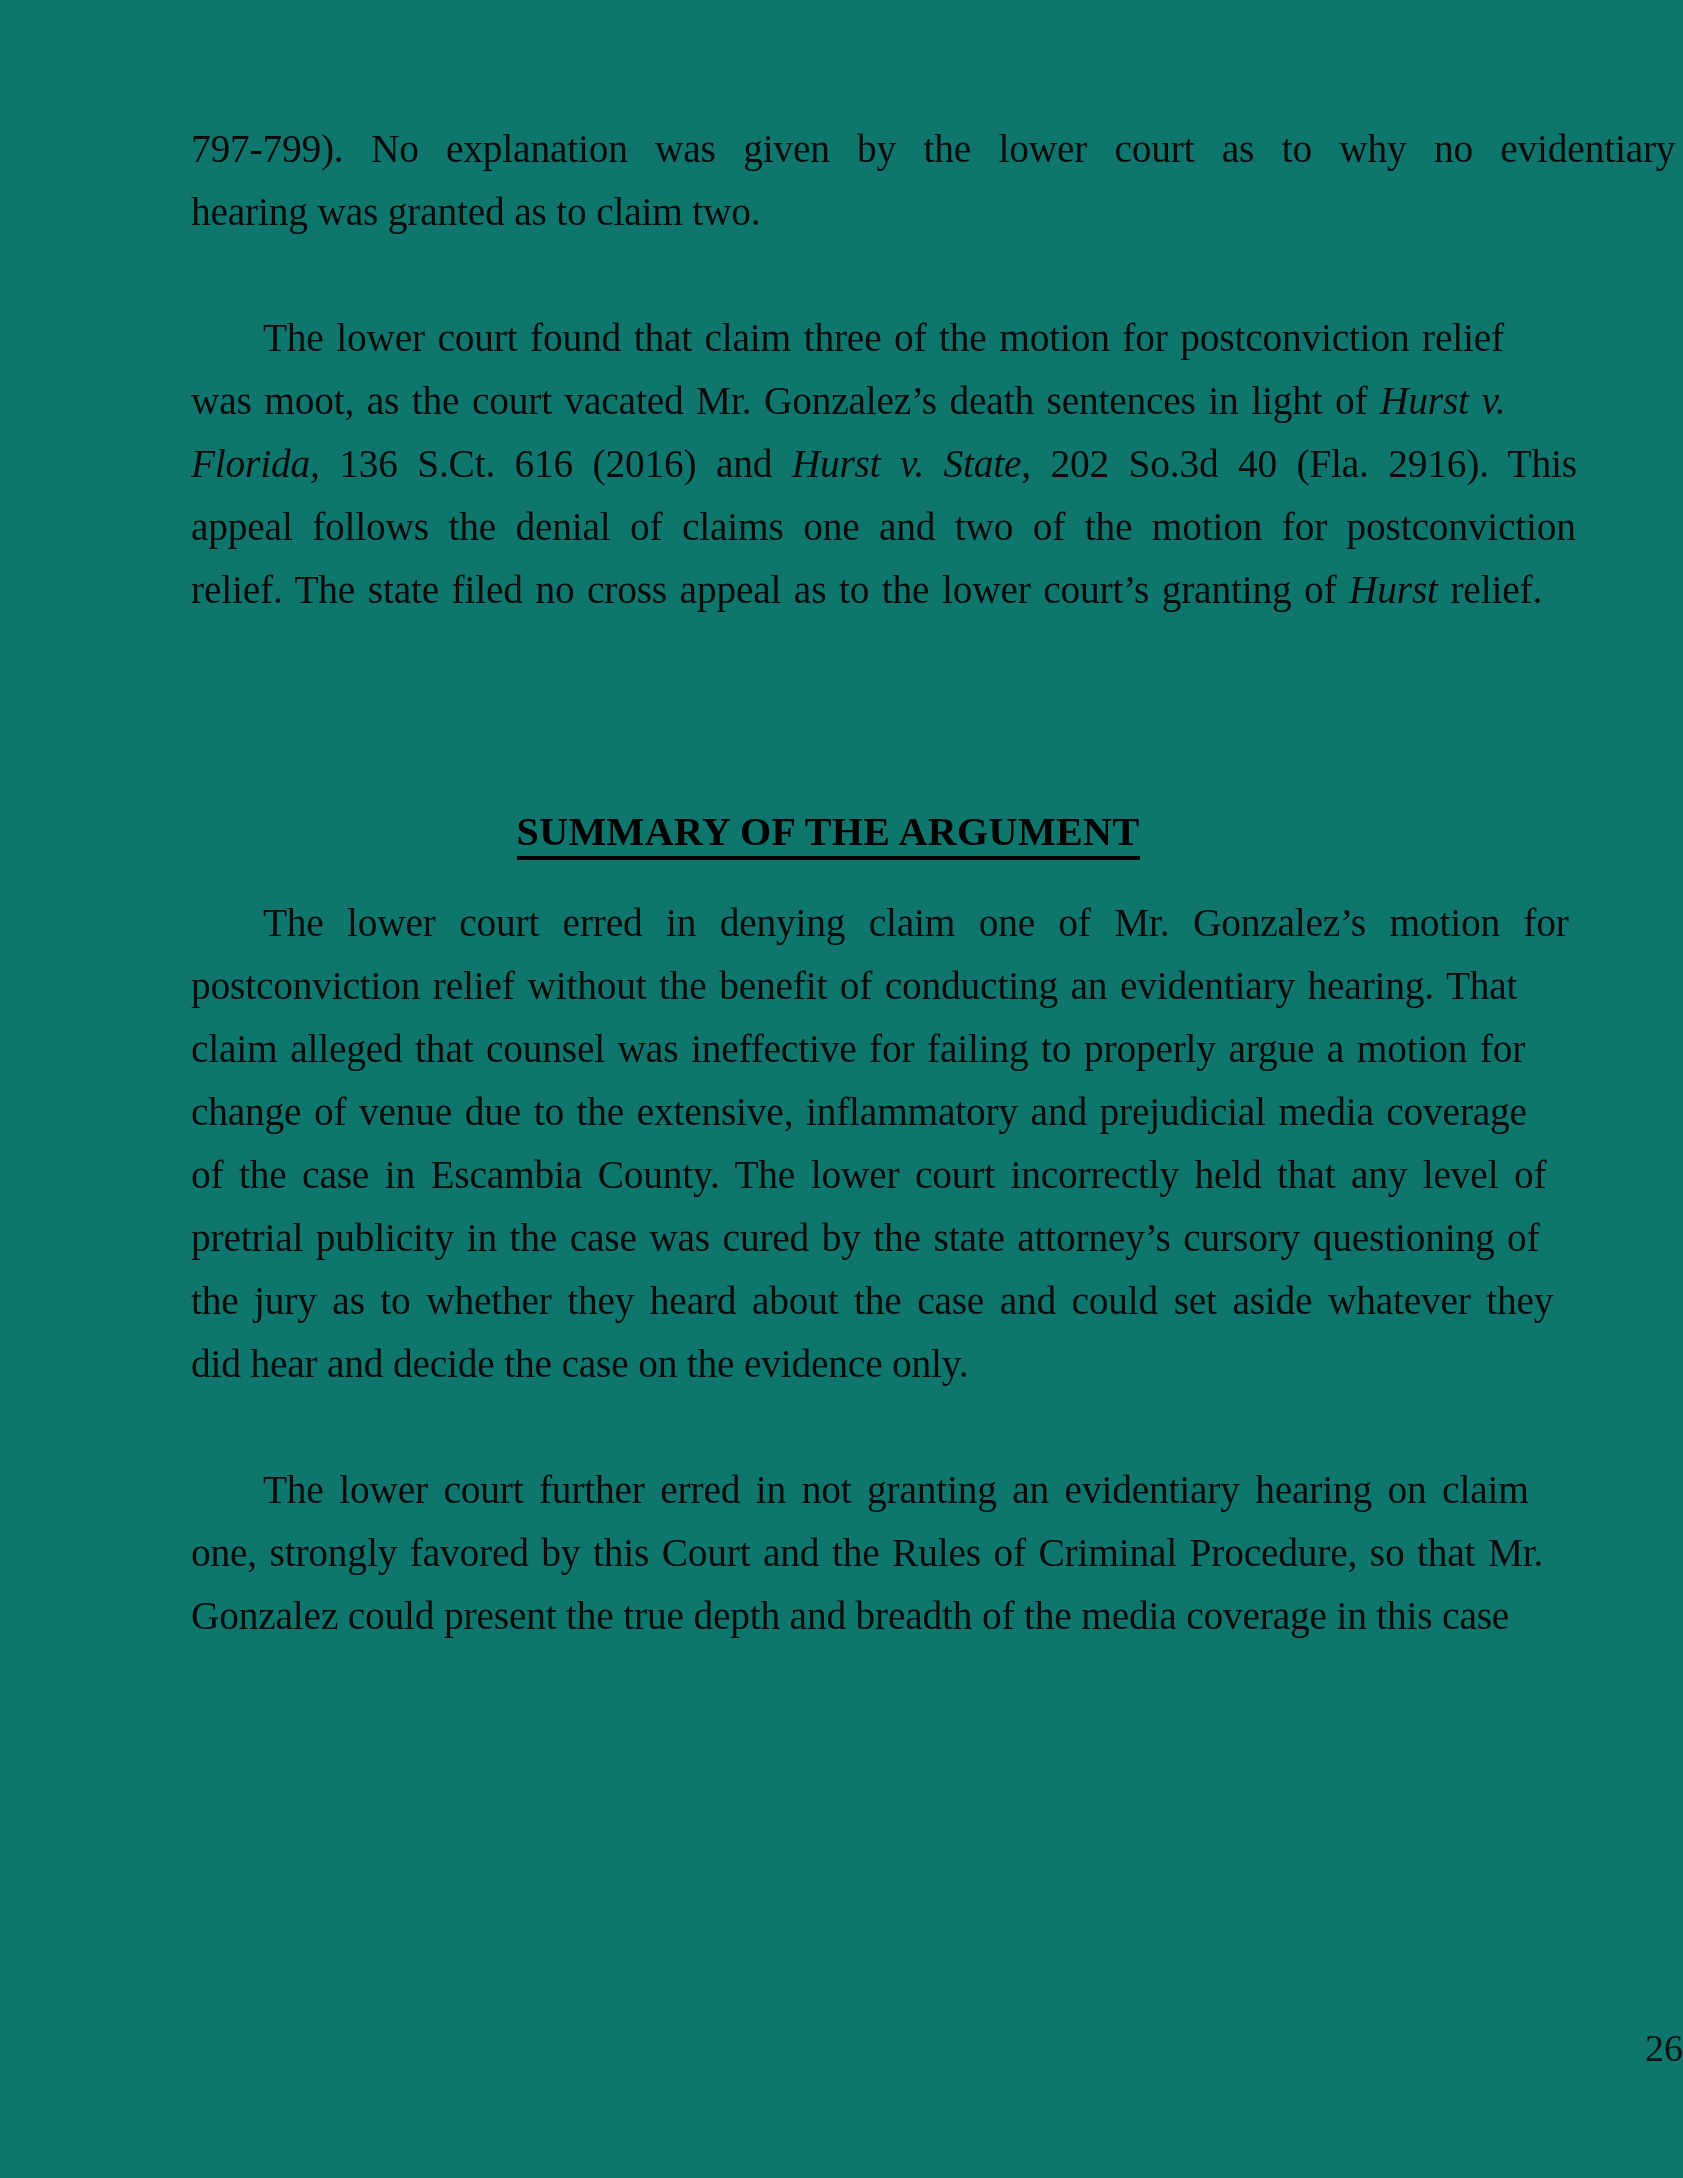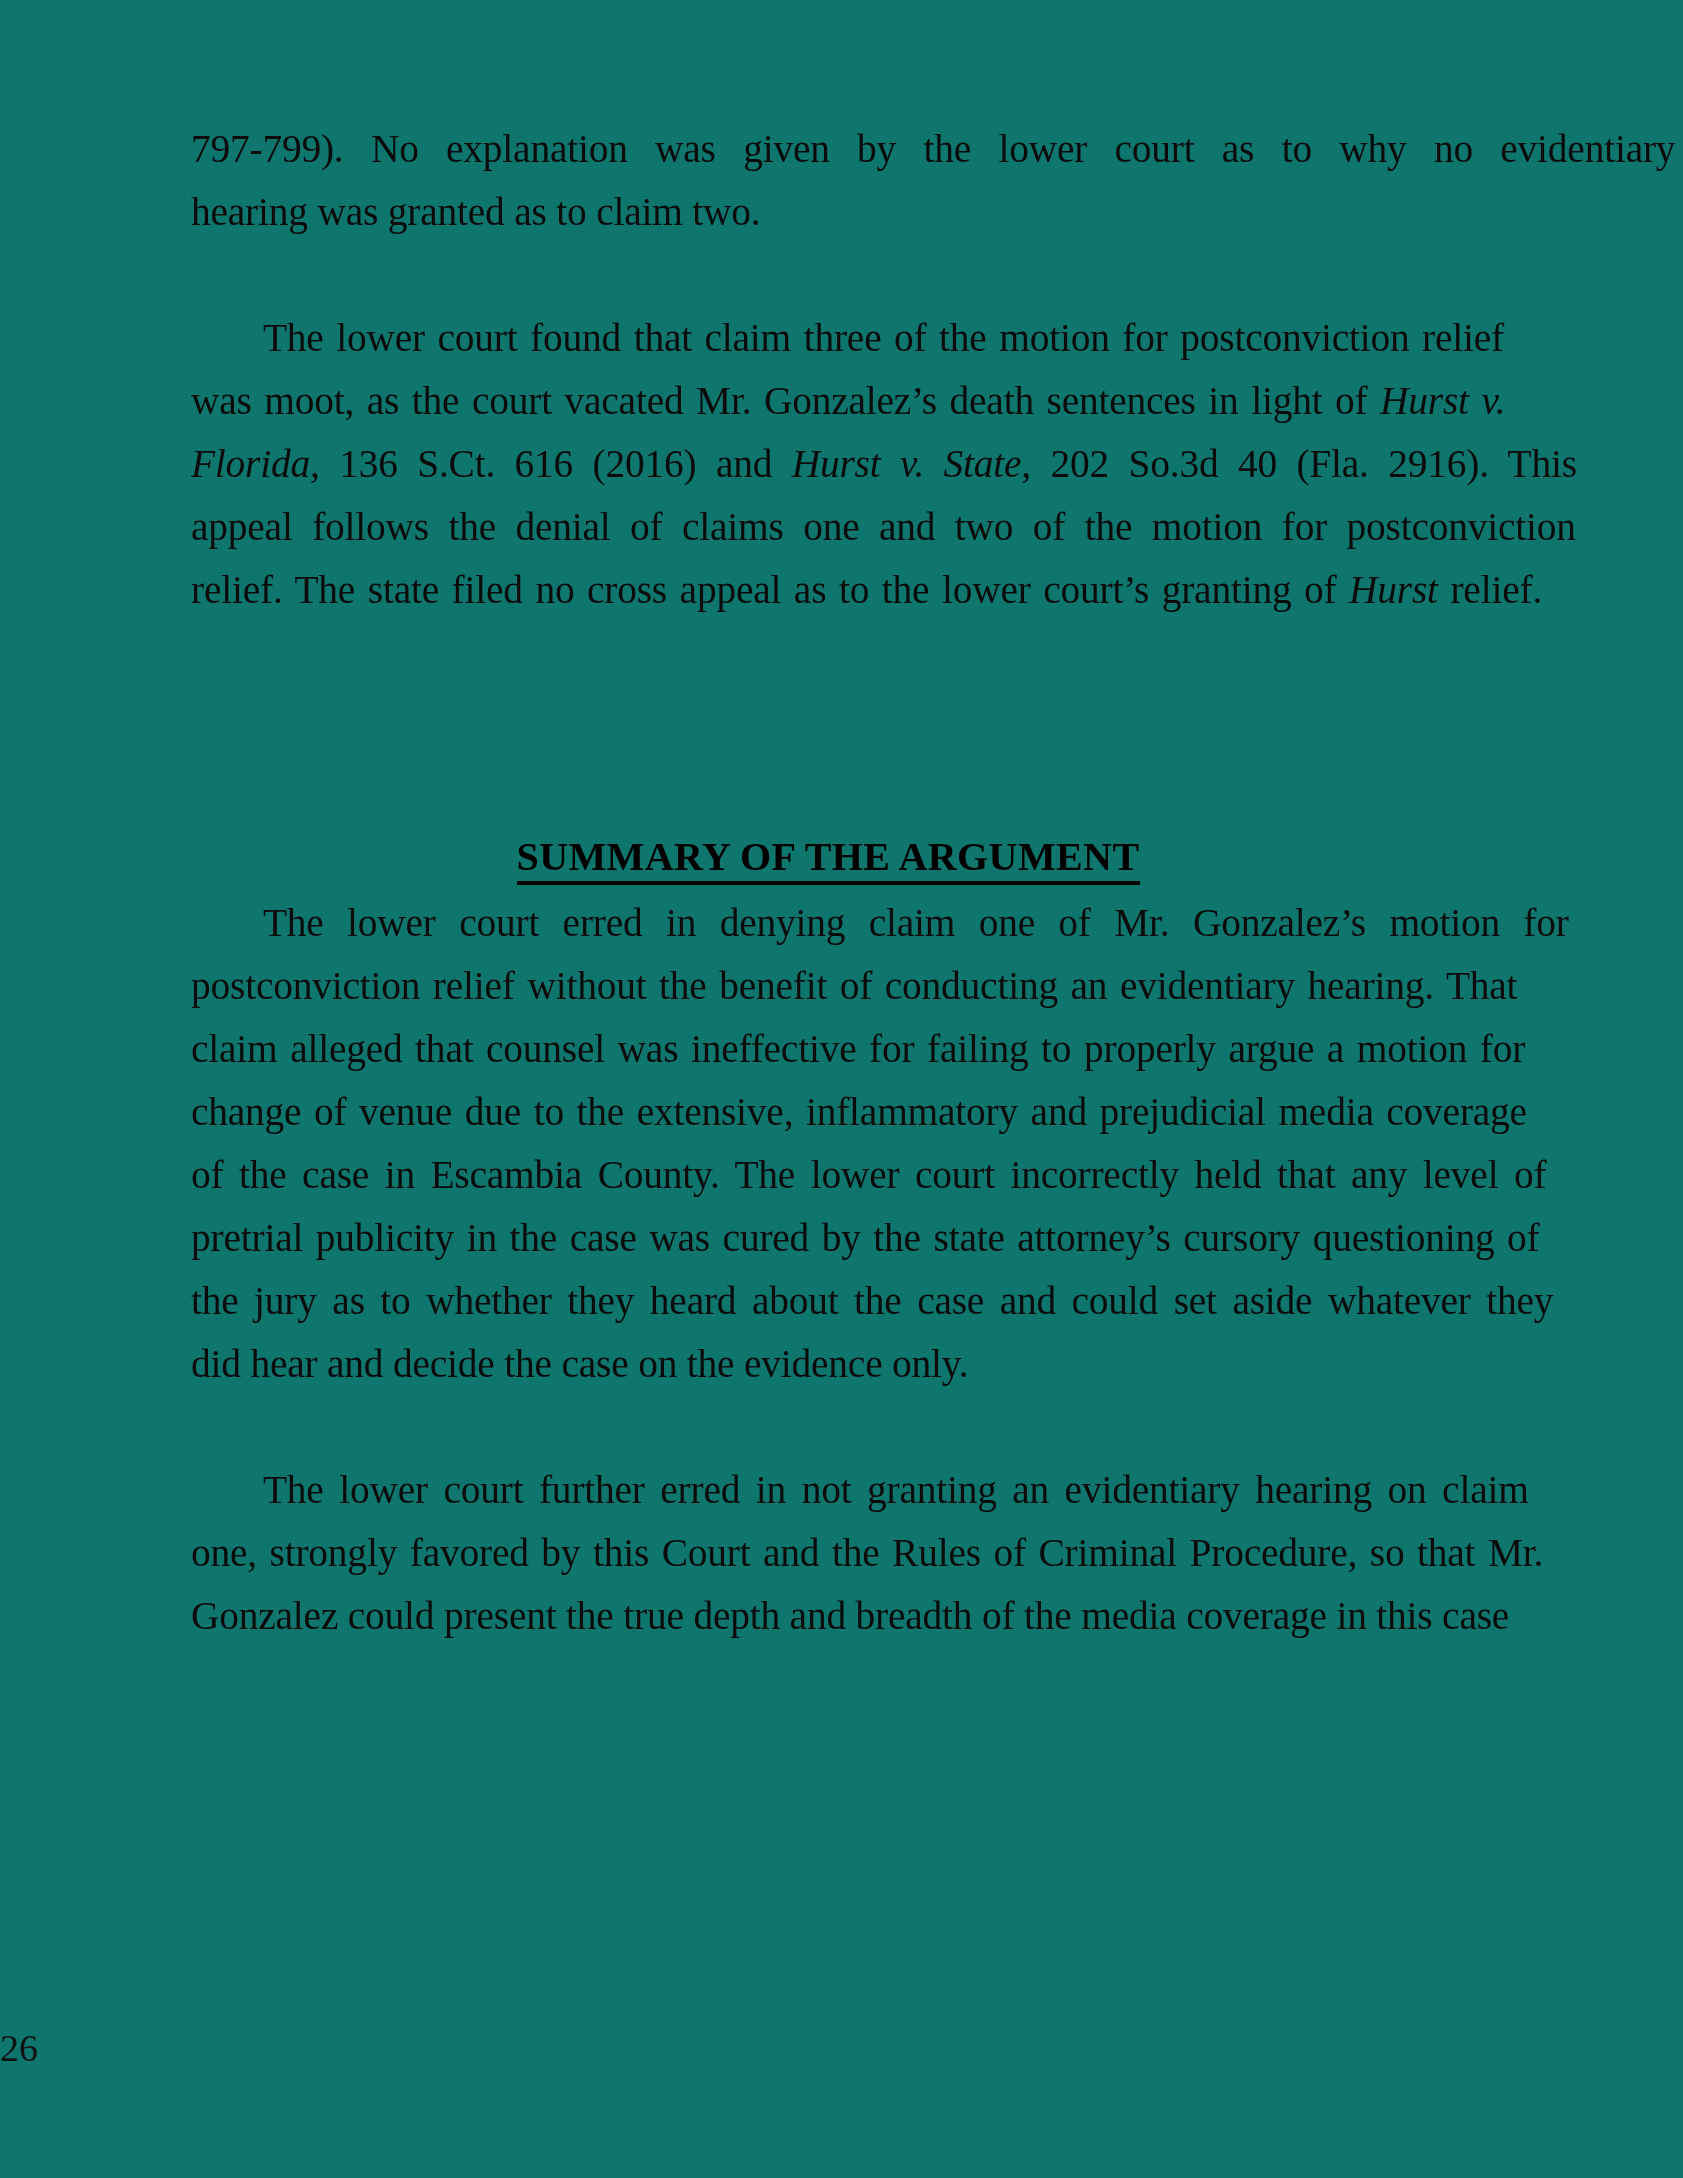--- a/index.html
+++ b/index.html
@@ -46,40 +46,40 @@
   .j-s5      { word-spacing: 18px; }
   .indent {
     display: inline-block;
     width: 73px;
   }
   .ital { font-style: italic; }
 
   .section-heading {
     position: absolute;
     left: 0;
-    top: 835px;
+    top: 810px;
     width: 1656px;
     text-align: center;
   }
   .section-heading span.htext {
     font-size: 40px;
     font-weight: bold;
     letter-spacing: 0.4px;
     border-bottom: 4px solid #000;
     padding-bottom: 2px;
     display: inline-block;
     line-height: 44px;
   }
 
   .page-number {
     position: absolute;
     left: 0;
     top: 2026px;
     width: 1683px;
-    text-align: left;
+    text-align: right;
     font-size: 38px;
     line-height: 44px;
     color: #111;
   }
 </style>
 </head>
 <body>
 
 <div class="page">
 

